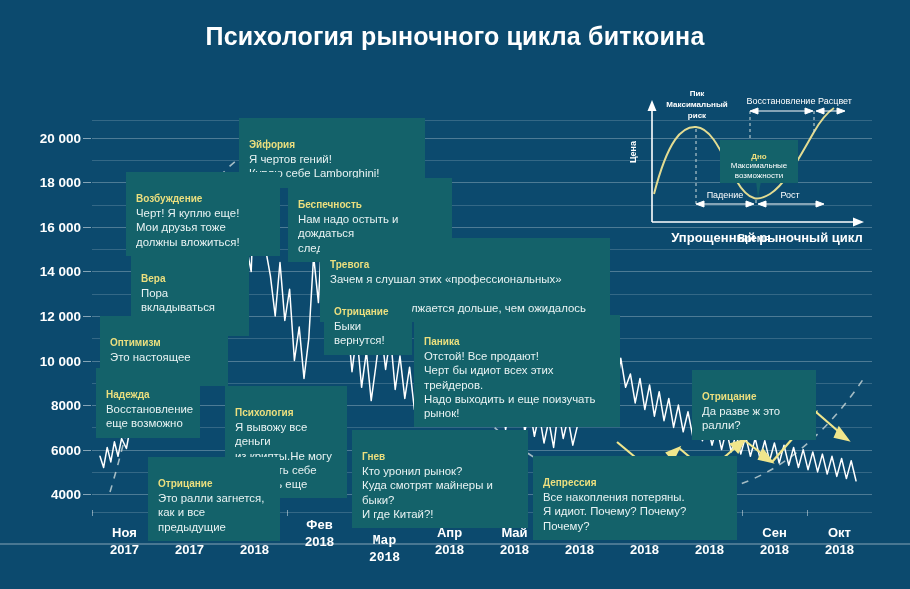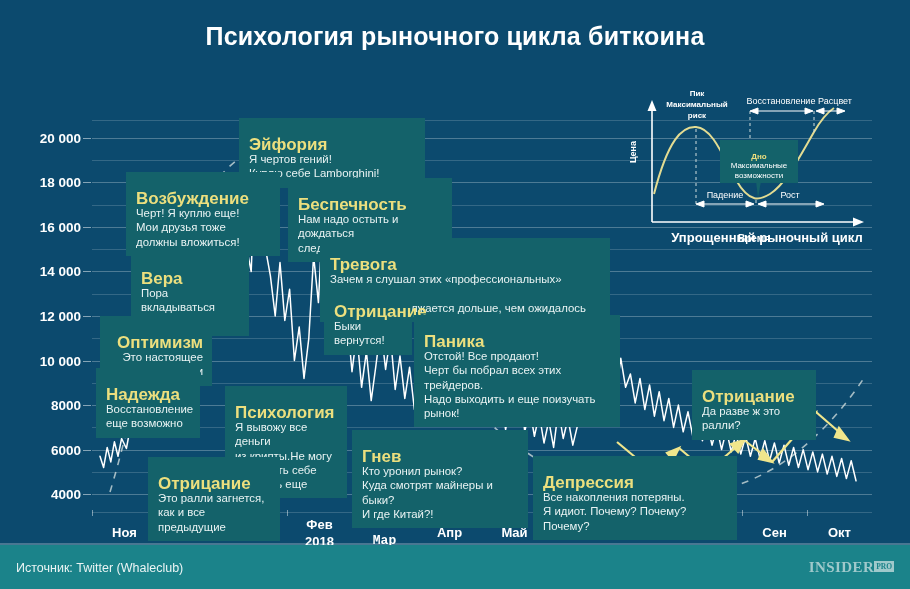--- a/index.html
+++ b/index.html
@@ -42,21 +42,21 @@
     line-height: 17px; white-space: nowrap;
   }
   .xtick { position: absolute; top: -6px; width: 1px; height: 6px; background: rgba(255,255,255,.45); }
 
   
   .note {
     position: absolute; background: #14626a; padding: 5px 9px 7px 10px;
     color: #e9f3f3; font-size: 11.4px; line-height: 14.2px;
     white-space: pre-line; z-index: 6;
   }
-  .note .hd { color: #ecdf7e; font-weight: bold; display: block; font-size: 17px;
+  .note .hd { color: #ecdf7e; font-weight: bold; display: block; font-size: 10px;
               line-height: 15px; margin-bottom: 0px; }
 
   
   .inset { position: absolute; left: 624px; top: 82px; width: 286px; height: 168px; z-index: 7; }
   .inset .cap {
     position: absolute; left: 0; top: 148px; width: 286px; text-align: center;
     color: #ffffff; font-size: 13px; font-weight: bold;
   }
   .inset .lbl { position: absolute; color: #ffffff; font-size: 8px; line-height: 11px;
                 text-align: center; white-space: pre-line; font-weight: bold; }
@@ -221,27 +221,27 @@
 
   <div class="note" style="left:320px; top:238px; width:290px;">
     <span class="hd">Тревога</span><span>Зачем я слушал этих «профессиональных» трейдеров?
 Падение продолжается дольше, чем ожидалось</span>
   </div>
 
   <div class="note" style="left:324px; top:285px; width:88px;">
     <span class="hd">Отрицание</span><span>Быки вернутся!</span>
   </div>
 
-  <div class="note" style="left:100px; top:316px; width:112px;text-align:right;">
+  <div class="note" style="left:100px; top:316px; width:128px;">
     <span class="hd">Оптимизм</span><span>Это настоящее ралли</span>
   </div>
 
   <div class="note" style="left:414px; top:315px; width:206px;">
     <span class="hd">Паника</span><span>Отстой! Все продают!
-Черт бы побрал всех этих трейдеров.
+Черт бы идиот всех этих трейдеров.
 Надо выходить и еще поизучать рынок!</span>
   </div>
 
   <div class="note" style="left:96px; top:368px; width:104px;">
     <span class="hd">Надежда</span><span>Восстановление
 еще возможно</span>
   </div>
 
   <div class="note" style="left:225px; top:386px; width:122px;">
     <span class="hd">Психология</span><span>Я вывожу все деньги
@@ -331,18 +331,14 @@
 
     <div class="lbl" style="left:70px;top:108px;width:62px;font-weight:normal;font-size:9px;">Падение</div>
     <div class="lbl" style="left:140px;top:108px;width:52px;font-weight:normal;font-size:9px;">Рост</div>
     <div class="lbl" style="left:110px;top:14px;width:94px;font-weight:normal;font-size:9px;">Восстановление</div>
     <div class="lbl" style="left:186px;top:14px;width:50px;font-weight:normal;font-size:9px;">Расцвет</div>
 
     <div class="cap">Упрощенный рыночный цикл</div>
   </div>
 
   <div class="footrule"></div>
-  <div class="footbar">
-    <div class="source">Источник: Twitter (Whaleclub)</div>
-    <div class="logo"><span>INSIDER</span><sup>PRO</sup></div>
-  </div>
 
 </div>
 
 </body></html>

